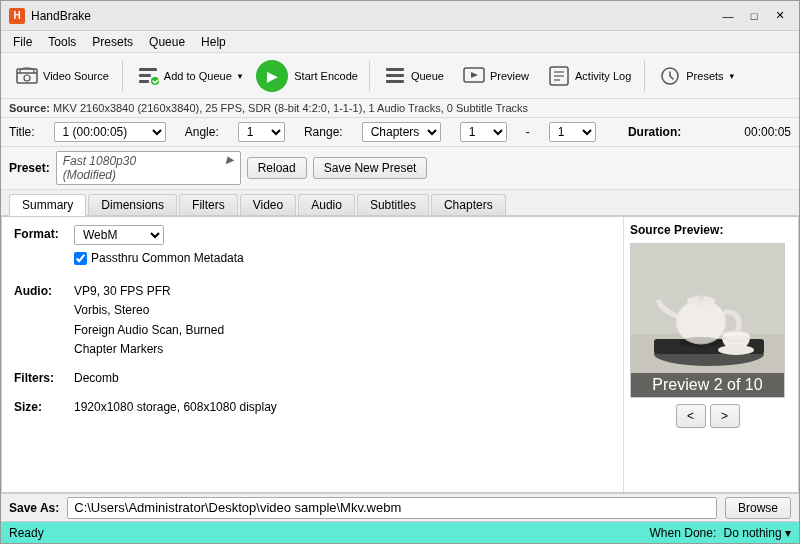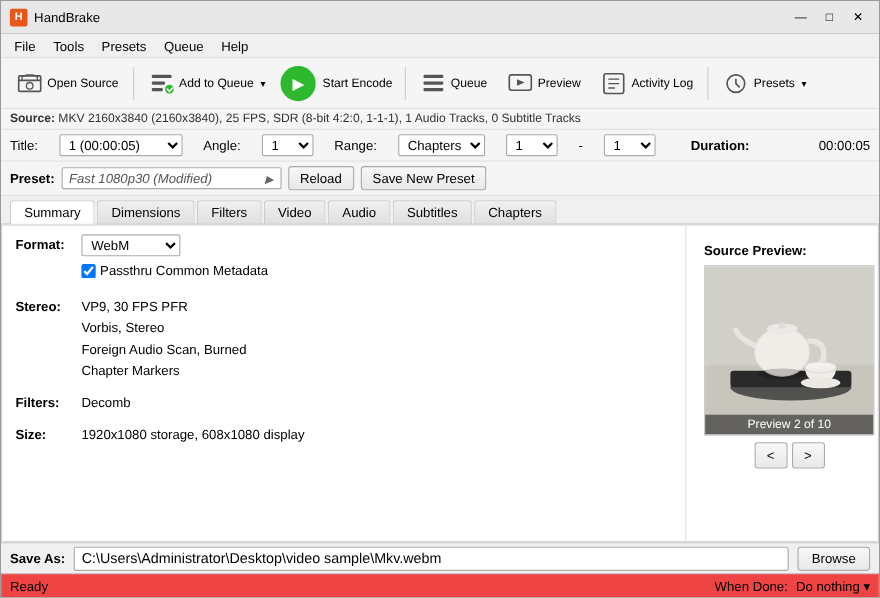--- a/index.html
+++ b/index.html
@@ -163,27 +163,27 @@
       display: flex;
       align-items: center;
       padding: 4px 8px;
       gap: 6px;
       background: #f5f5f5;
       border-bottom: 1px solid #ddd;
       font-size: 12px;
     }
     #preset-display {
       flex: 0 0 auto;
-      width: 200px;
+      width: 185px;
       border: 1px solid #aaa;
       background: white;
       padding: 2px 6px;
       border-radius: 2px;
       display: flex;
-      align-items: flex-end;
+      align-items: flex-start;
       justify-content: space-between;
       font-style: italic;
       color: #333;
       gap: 36px;
     }
     .preset-arrow { font-size: 10px; color: #666; }
     .btn-reload, .btn-save-preset {
       padding: 3px 10px;
       border: 1px solid #aaa;
       background: linear-gradient(to bottom, #f8f8f8, #e8e8e8);
@@ -251,21 +251,21 @@
       align-items: center;
       gap: 4px;
       margin-bottom: 4px;
       font-size: 12px;
     }
     .checkbox-row input { margin: 0; }
 
     
     #preview-panel {
       width: 175px;
-      padding: 16px;
+      padding: 6px;
       border-left: 1px solid #ddd;
       display: flex;
       flex-direction: column;
       align-items: flex-start;
     }
     .preview-label {
       font-weight: bold;
       font-size: 12px;
       margin-bottom: 6px;
     }
@@ -279,21 +279,21 @@
     }
     .preview-overlay {
       position: absolute;
       bottom: 0;
       left: 0;
       right: 0;
       background: rgba(0,0,0,0.5);
       color: white;
       text-align: center;
       padding: 3px;
-      font-size: 11px;
+      font-size: 16px;
     }
     .preview-nav {
       display: flex;
       gap: 4px;
       margin-top: 6px;
       justify-content: center;
       width: 155px;
     }
     .nav-btn {
       width: 30px;
@@ -330,21 +330,21 @@
       border: 1px solid #aaa;
       background: linear-gradient(to bottom, #f8f8f8, #e8e8e8);
       cursor: pointer;
       border-radius: 3px;
       font-size: 12px;
       height: 22px;
     }
 
     
     #status-bar {
-      background: #ef4444;
+      background: #5eead4;
       height: 22px;
       border-top: 1px solid #ccc;
       display: flex;
       align-items: center;
       padding: 0 8px;
       justify-content: space-between;
       font-size: 12px;
     }
 
     
@@ -401,21 +401,21 @@
   <div id="toolbar">
     <button class="tb-btn">
       <div class="tb-icon">
         <svg width="24" height="24" viewBox="0 0 24 24">
             <rect x="2" y="5" width="20" height="14" rx="1" fill="none" stroke="#555" stroke-width="1.5"></rect>
             <path d="M2 9h20" stroke="#555" stroke-width="1.5"></path>
             <circle cx="12" cy="14" r="3" fill="none" stroke="#555" stroke-width="1.2"></circle>
             <path d="M5 9V6l4-2h6l4 2v3" fill="none" stroke="#555" stroke-width="1.2"></path>
           </svg>
       </div>
-      <span class="tb-label">Open Source</span>
+      <span class="tb-label">Video Source</span>
     </button>
     <div class="tb-separator"></div>
     <button class="tb-btn">
       <div class="tb-icon">
         <svg width="24" height="24" viewBox="0 0 24 24">
             <rect x="3" y="4" width="18" height="3" rx="1" fill="#555"></rect>
             <rect x="3" y="10" width="12" height="3" rx="1" fill="#555"></rect>
             <rect x="3" y="16" width="10" height="3" rx="1" fill="#555"></rect>
             <circle cx="19" cy="17" r="4" fill="#2db82d"></circle>
             <path d="M17 17l2 2 3-3" stroke="white" stroke-width="1.5" fill="none" stroke-linecap="round" stroke-linejoin="round"></path>
@@ -532,21 +532,21 @@
               </select>
             </div>
             <div class="checkbox-row">
               <input type="checkbox" checked="" style="">
               <span>Passthru Common Metadata</span>
             </div>
           </div>
         </div>
 
         <div class="summary-row">
-          <span class="summary-key">Stereo:</span>
+          <span class="summary-key">Audio:</span>
           <div class="summary-val">
             <div>VP9, 30 FPS PFR</div>
             <div>Vorbis, Stereo</div>
             <div>Foreign Audio Scan, Burned</div>
             <div>Chapter Markers</div>
           </div>
         </div>
 
         <div class="summary-row">
           <span class="summary-key">Filters:</span>

